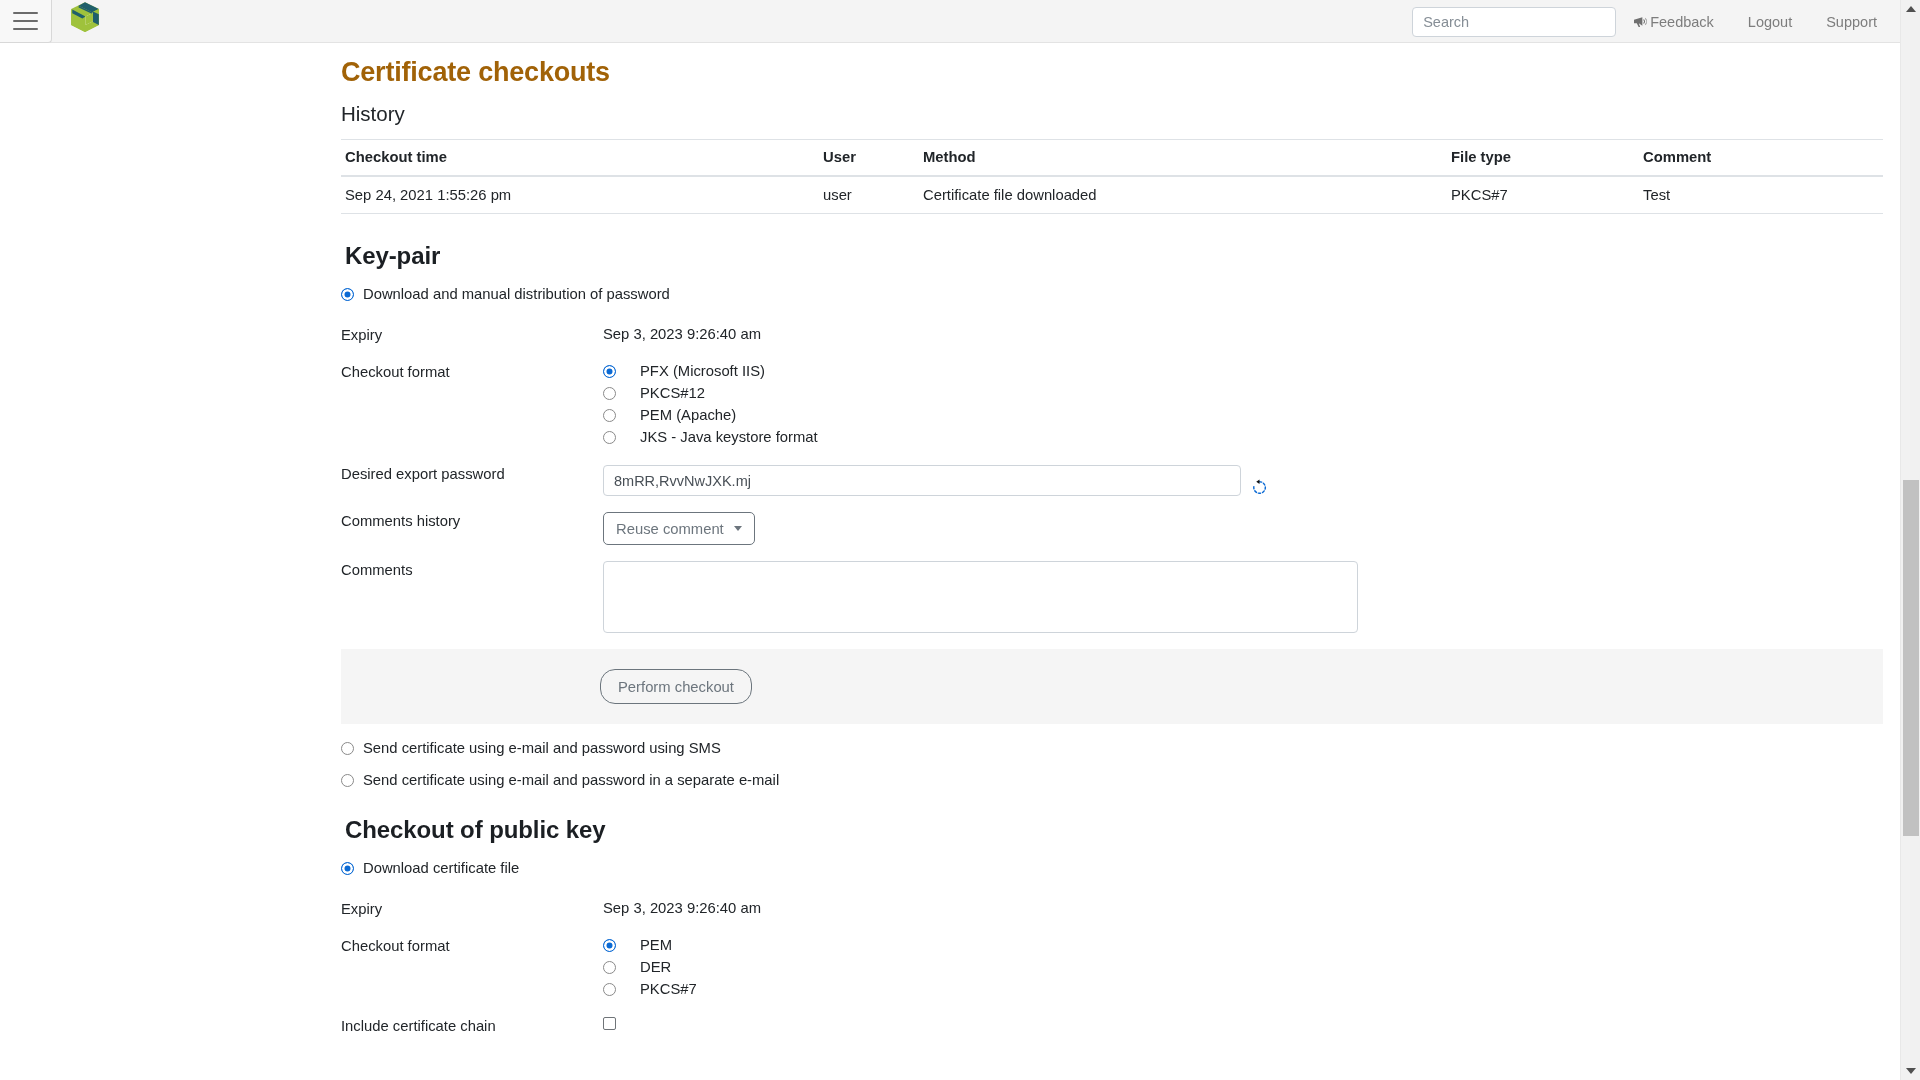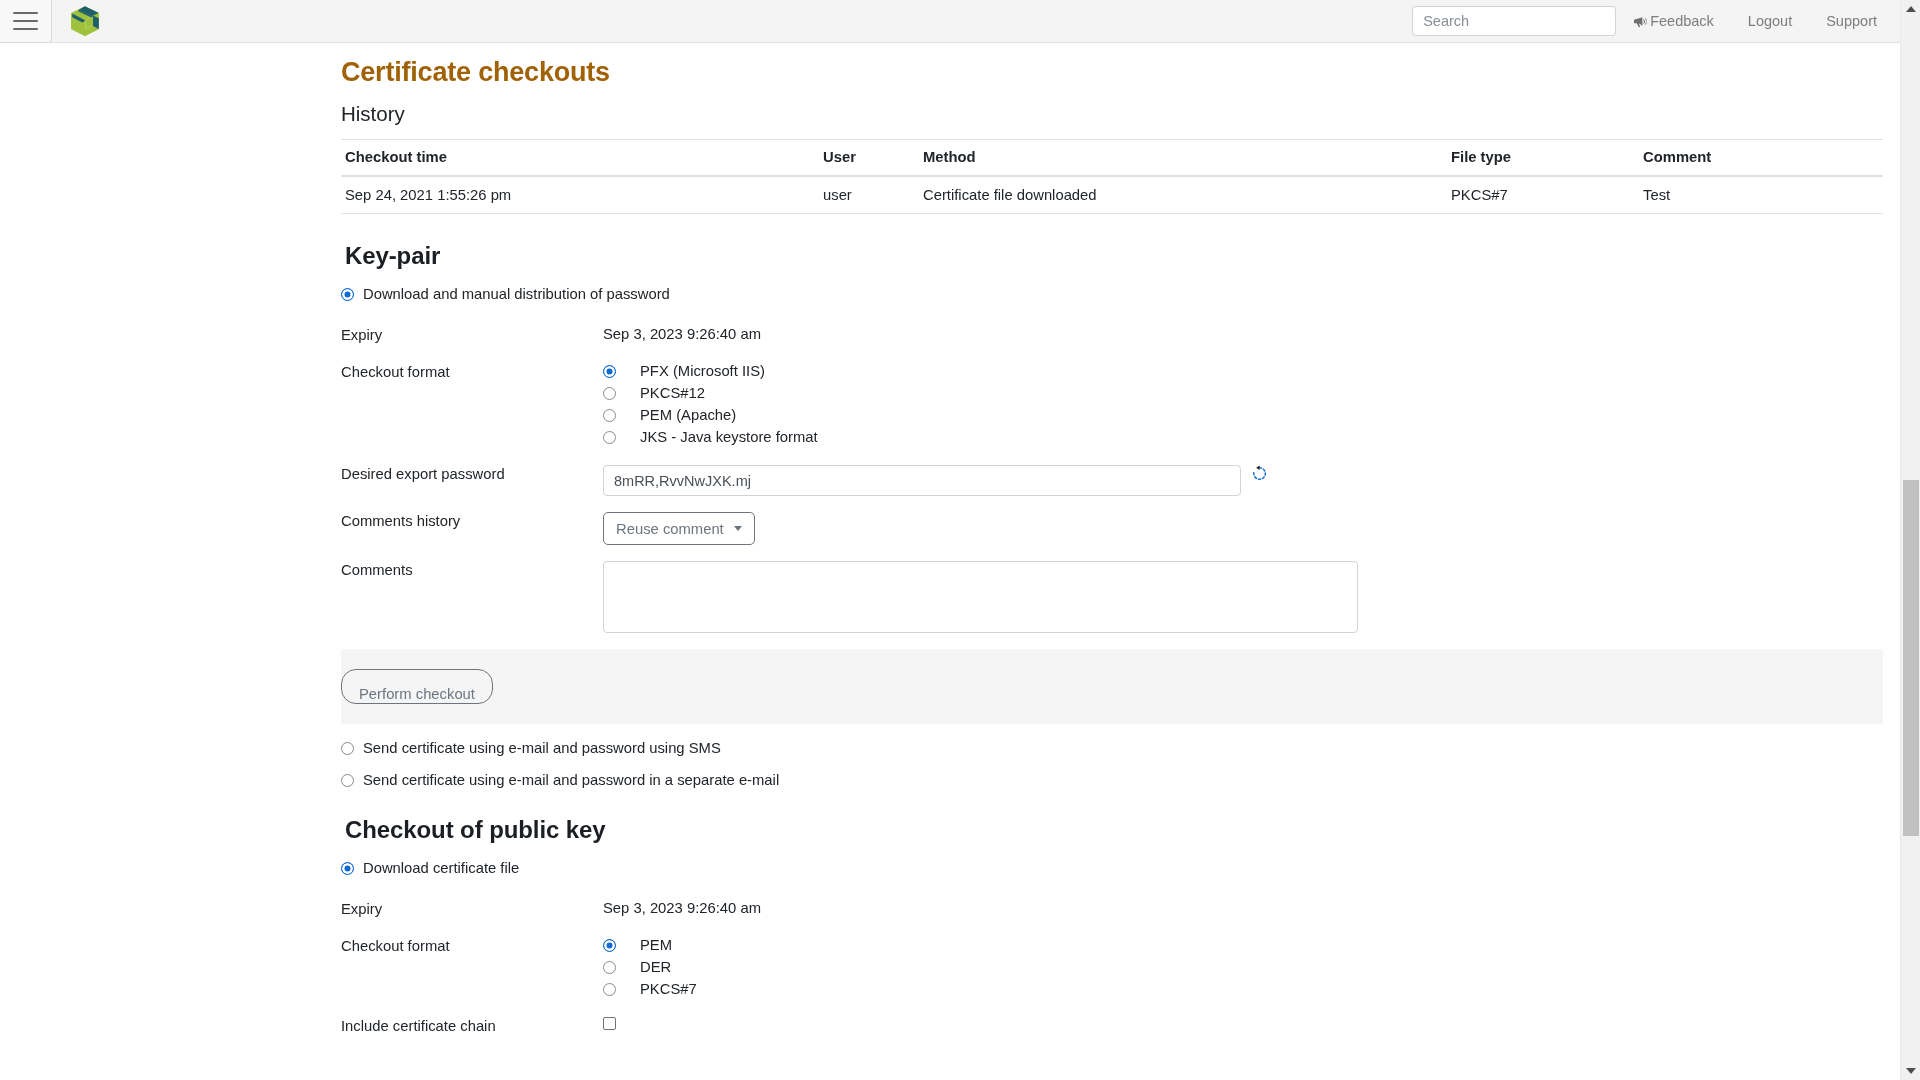--- a/index.html
+++ b/index.html
@@ -11,21 +11,21 @@
     font-family: "Liberation Sans", sans-serif;
     color: #212529;
   }
 
   
   .topbar {
     position: absolute; top: 0; left: 0;
     width: 1920px; height: 43px;
     background: #f4f4f4;
     border-bottom: 1px solid #e3e3e3;
-    display: flex; align-items: center;
+    display: flex; 
   }
   .hamburger-btn {
     width: 52px; height: 43px;
     background: #f8f8f8;
     border: 1px solid #d8d8d8;
     border-top: none; border-left: none;
     display: flex; flex-direction: column;
     align-items: center; justify-content: center;
     gap: 6px; cursor: pointer;
     border-radius: 0 0 4px 0;
@@ -208,21 +208,21 @@
     border: 1px solid #6f7478;
     border-radius: 2px;
     background: #fff;
     margin: 0; cursor: pointer;
   }
 
   .radio-stack .radio-opt { margin-bottom: 6px; gap: 24px; }
   .radio-stack .radio-opt:last-child { margin-bottom: 0; }
 
   
-  .pw-wrap { display: flex; align-items: flex-start; gap: 10px; }
+  .pw-wrap { display: flex; align-items: flex-end; gap: 10px; }
   .pw-input {
     width: 638px; height: 31px;
     border: 1px solid #ced4da;
     border-radius: 4px;
     background: #fff;
     font-family: "Liberation Sans", sans-serif;
     font-size: 14.5px;
     color: #495057;
     padding: 0 10px;
     outline: none;
@@ -268,22 +268,23 @@
 
   .action-panel {
     width: 1542px;
     background: #f5f5f5;
     padding: 20px 0;
     display: flex;
     justify-content: flex-start;
     margin-top: 16px;
   }
   .perform-btn {
+    margin-left: 259px;
     height: 35px;
-    padding: 16px 17px;
+    padding: 8px 17px;
     background: transparent;
     border: 1px solid #6c757d;
     border-radius: 15px;
     color: #6c757d;
     font-family: "Liberation Sans", sans-serif;
     font-size: 14.8px;
     cursor: pointer;
   }
 
   .spacer-12 { height: 12px; }

